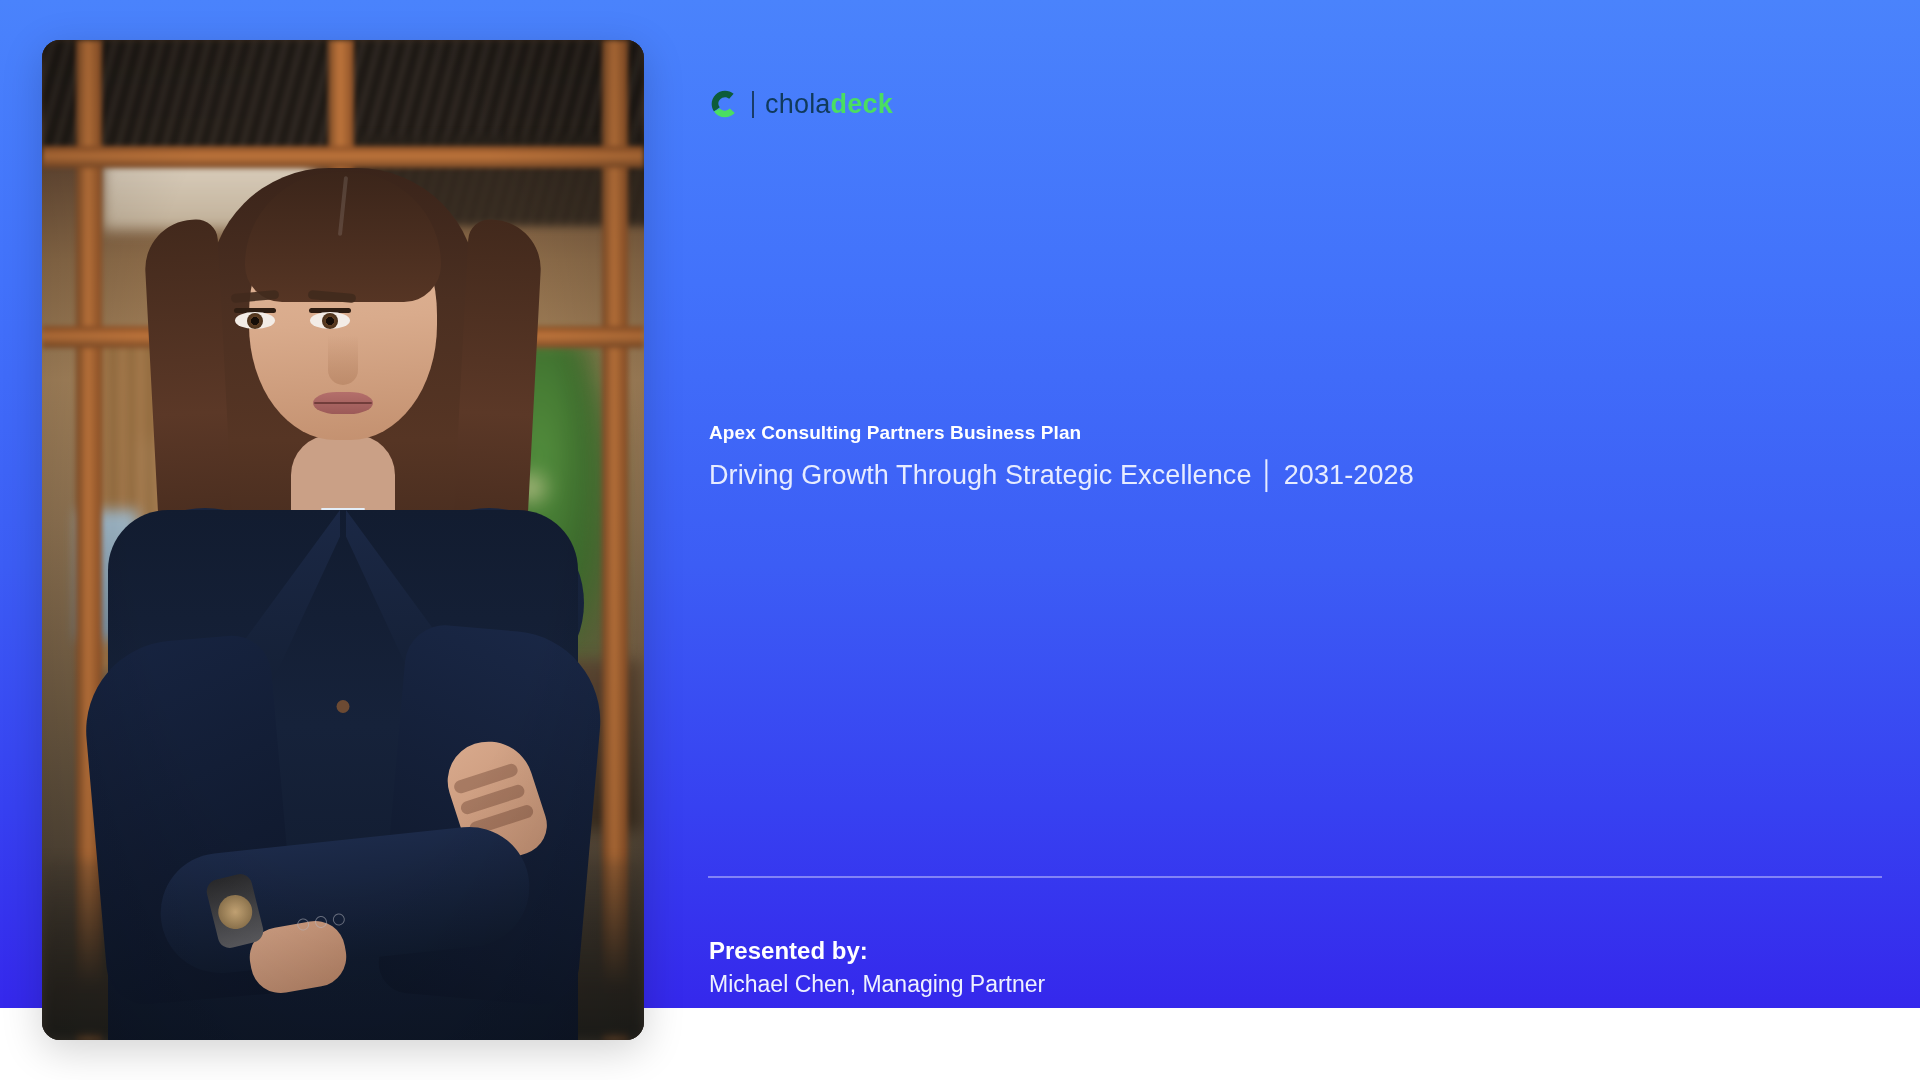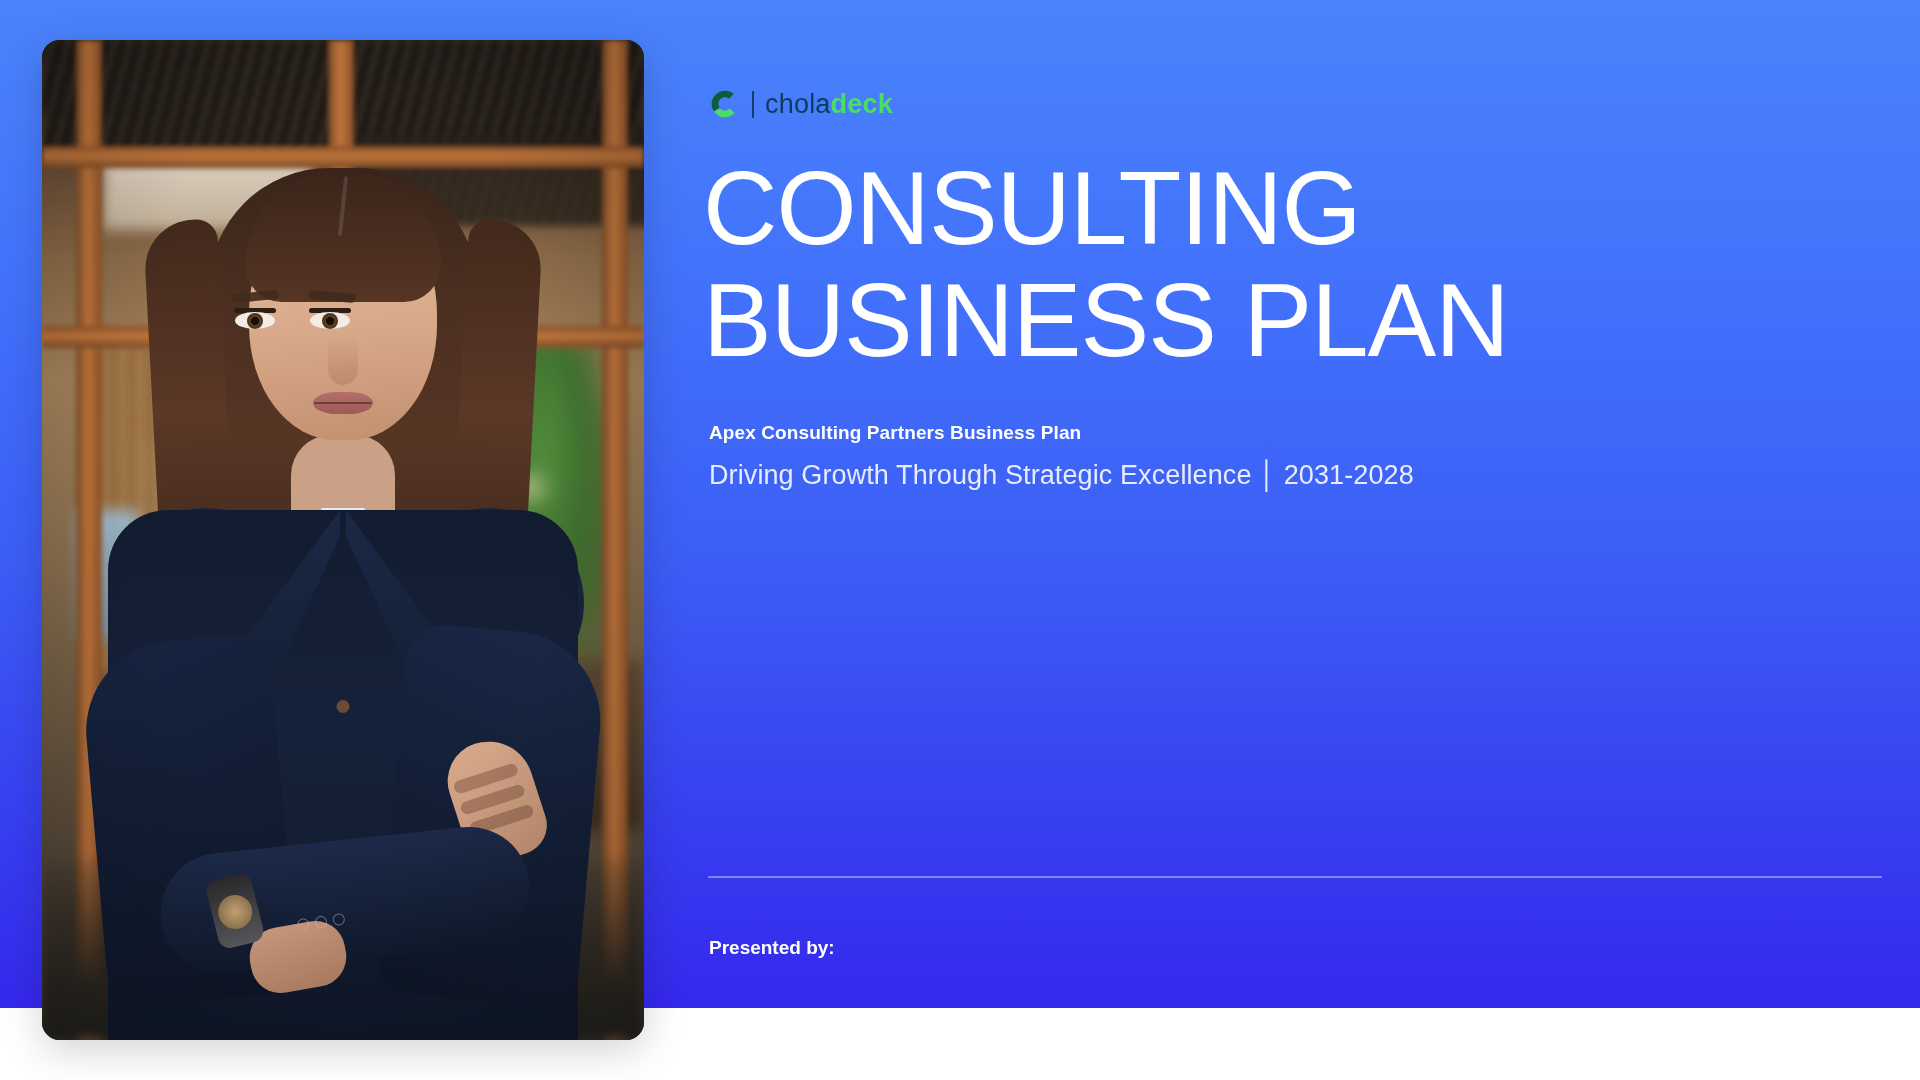--- a/index.html
+++ b/index.html
@@ -251,21 +251,21 @@
     color:#e7ecff; font-size:27px; font-weight:400; letter-spacing:.1px;
   }
 
   .divider {
     position:absolute; top:876px; left:-1px; width:1174px; height:2px;
     background:rgba(255,255,255,.38);
   }
 
   .presenter-label {
     position:absolute; top:937px; left:0;
-    color:#ffffff; font-size:19px; font-weight:700;
+    color:#ffffff; font-size:24px; font-weight:700;
   }
   .presenter-name {
     position:absolute; top:971px; left:0;
     color:#eef1ff; font-size:23px; font-weight:400;
   }
 </style>
 </head>
 <body>
 
 <div class="slide">
@@ -351,23 +351,22 @@
 
     <div class="logo-row">
       <svg class="logo-mark" viewBox="0 0 48 48">
         <path d="M24 4C12.95 4 4 12.95 4 24c0 4.2 1.3 8.1 3.5 11.3l8.6-6.4A9.9 9.9 0 0 1 14 24c0-5.52 4.48-10 10-10 2.4 0 4.6.85 6.32 2.26l6.6-7.5A19.9 19.9 0 0 0 24 4z" fill="#0d5c3a"></path>
         <path d="M7.5 35.3A20 20 0 0 0 24 44c5.8 0 11-2.47 14.65-6.4l-7.3-6.8A10 10 0 0 1 24 34a9.93 9.93 0 0 1-7.9-3.1l-8.6 4.4z" fill="#4ade62"></path>
       </svg>
       <span class="logo-div"></span>
       <span class="logo-word"><span class="chola">chola</span><span class="deck">deck</span></span>
     </div>
 
-    <h1 class="title">CONSULTING
-BUSINESS PLAN</h1>
 
     <div class="subtitle-1">Apex Consulting Partners Business Plan</div>
     <div class="subtitle-2">Driving Growth Through Strategic Excellence │ 2031-2028</div>
 
     <div class="divider"></div>
 
     <div class="presenter-label">Presented by:</div>
+    <div class="presenter-name">Michael Chen, Managing Partner</div>
   </div>
 </div>
 
 </body></html>

